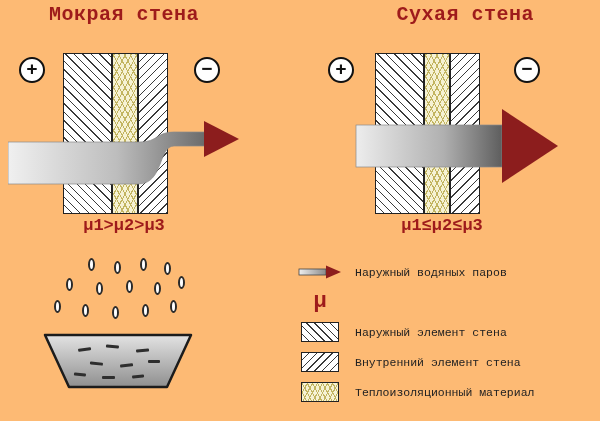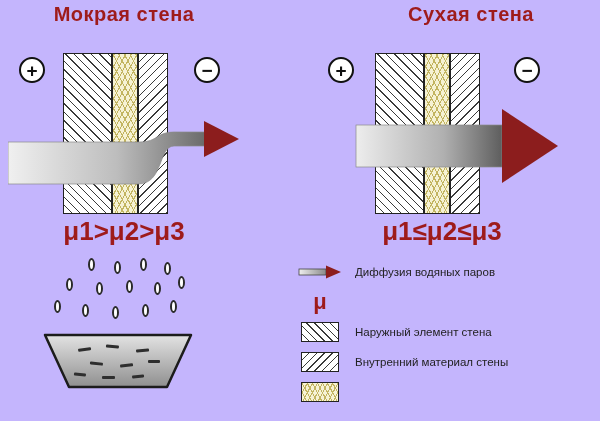--- a/index.html
+++ b/index.html
@@ -1,18 +1,18 @@
 <!DOCTYPE html>
 <html><head>
 <meta charset="utf-8">
 <style>
   html,body{margin:0;padding:0;background:#fff;}
   #stage{
-    position:relative;width:600px;height:421px;background:#c4b5fd;
-    font-family:Liberation Sans, sans-serif;overflow:hidden;
+    position:relative;width:600px;height:421px;background:#fdba74;
+    font-family:Liberation Mono, monospace;overflow:hidden;
   }
   .title{position:absolute;top:3px;font-size:20px;font-weight:700;color:#9e1b1b;text-align:center;letter-spacing:.5px;}
   .title.left{left:18px;width:212px;}
   .title.right{left:342px;width:192px;text-align:right;}
 
   .charge{
     position:absolute;width:26px;height:26px;border:2.5px solid #111;border-radius:50%;
     display:flex;align-items:center;justify-content:center;background:#fff;
     font-size:19px;font-weight:700;color:#111;box-sizing:border-box;line-height:1;
   }
@@ -25,21 +25,21 @@
   .layer.outer{width:49px;background-image:repeating-linear-gradient(45deg,transparent 0 5px,#3a3a3a 5px 6px);}
   .layer.insul{width:26px;background-color:#f6f2d4;
     background-image:repeating-linear-gradient(62deg,transparent 0 4px,#c2b460 4px 5px),
                      repeating-linear-gradient(-62deg,transparent 0 4px,#c2b460 4px 5px);}
   .layer.inner{width:30px;background-image:repeating-linear-gradient(135deg,transparent 0 5px,#3a3a3a 5px 6px);}
 
   .arrow-svg{position:absolute;}
   #arrow-l{left:8px;top:118px;width:232px;height:72px;}
   #arrow-r{left:340px;top:106px;width:222px;height:80px;}
 
-  .formula{position:absolute;font-size:26px;font-weight:700;color:#9e1b1b;text-align:center;}
+  .formula{position:absolute;font-size:17px;font-weight:700;color:#9e1b1b;text-align:center;}
   #formula-l{left:33px;top:216px;width:182px;}
   #formula-r{left:352px;top:216px;width:180px;}
 
   .rain{position:absolute;left:48px;top:258px;width:145px;height:64px;}
   .drop{position:absolute;width:7px;height:13px;border:2px solid #2a2a2a;border-radius:50%;background:#fff;box-sizing:border-box;}
   .drop:nth-of-type(1){left:40px;top:0;}   .drop:nth-of-type(2){left:66px;top:3px;}
   .drop:nth-of-type(3){left:92px;top:0;}   .drop:nth-of-type(4){left:116px;top:4px;}
   .drop:nth-of-type(5){left:18px;top:20px;}.drop:nth-of-type(6){left:48px;top:24px;}
   .drop:nth-of-type(7){left:78px;top:22px;}.drop:nth-of-type(8){left:106px;top:24px;}
   .drop:nth-of-type(9){left:130px;top:18px;}.drop:nth-of-type(10){left:6px;top:42px;}
@@ -168,43 +168,44 @@
           <defs>
             <linearGradient id="gradLeg" x1="0" y1="0" x2="1" y2="0">
               <stop offset="0" stop-color="#eeeeee"></stop>
                 <stop offset="1" stop-color="#8a8a8a"></stop>
             </linearGradient>
           </defs>
           <rect x="1" y="4" width="27" height="6" fill="url(#gradLeg)" stroke="#444" stroke-width="0.8"></rect>
           <polygon points="28,0.5 43,7 28,13.5" fill="#8c1d1d"></polygon>
         </svg>
       </span>
-      <span class="legend-label">Диффузия водяных паров</span>
+      <span class="legend-label">Наружный водяных паров</span>
     </div>
 
     <div class="legend-row">
       <span class="legend-icon">
         <span class="mu-glyph">μ</span>
       </span>
     </div>
 
     <div class="legend-row">
       <span class="legend-icon">
         <span class="swatch outer-h"></span>
       </span>
       <span class="legend-label">Наружный элемент стена</span>
     </div>
 
     <div class="legend-row">
       <span class="legend-icon">
         <span class="swatch inner-h"></span>
       </span>
-      <span class="legend-label">Внутренний материал стены</span>
+      <span class="legend-label">Внутренний элемент стена</span>
     </div>
 
     <div class="legend-row">
       <span class="legend-icon">
         <span class="swatch insul-h"></span>
       </span>
+      <span class="legend-label">Теплоизоляционный материал</span>
     </div>
 
   </div>
 </div>
 
 </body></html>

